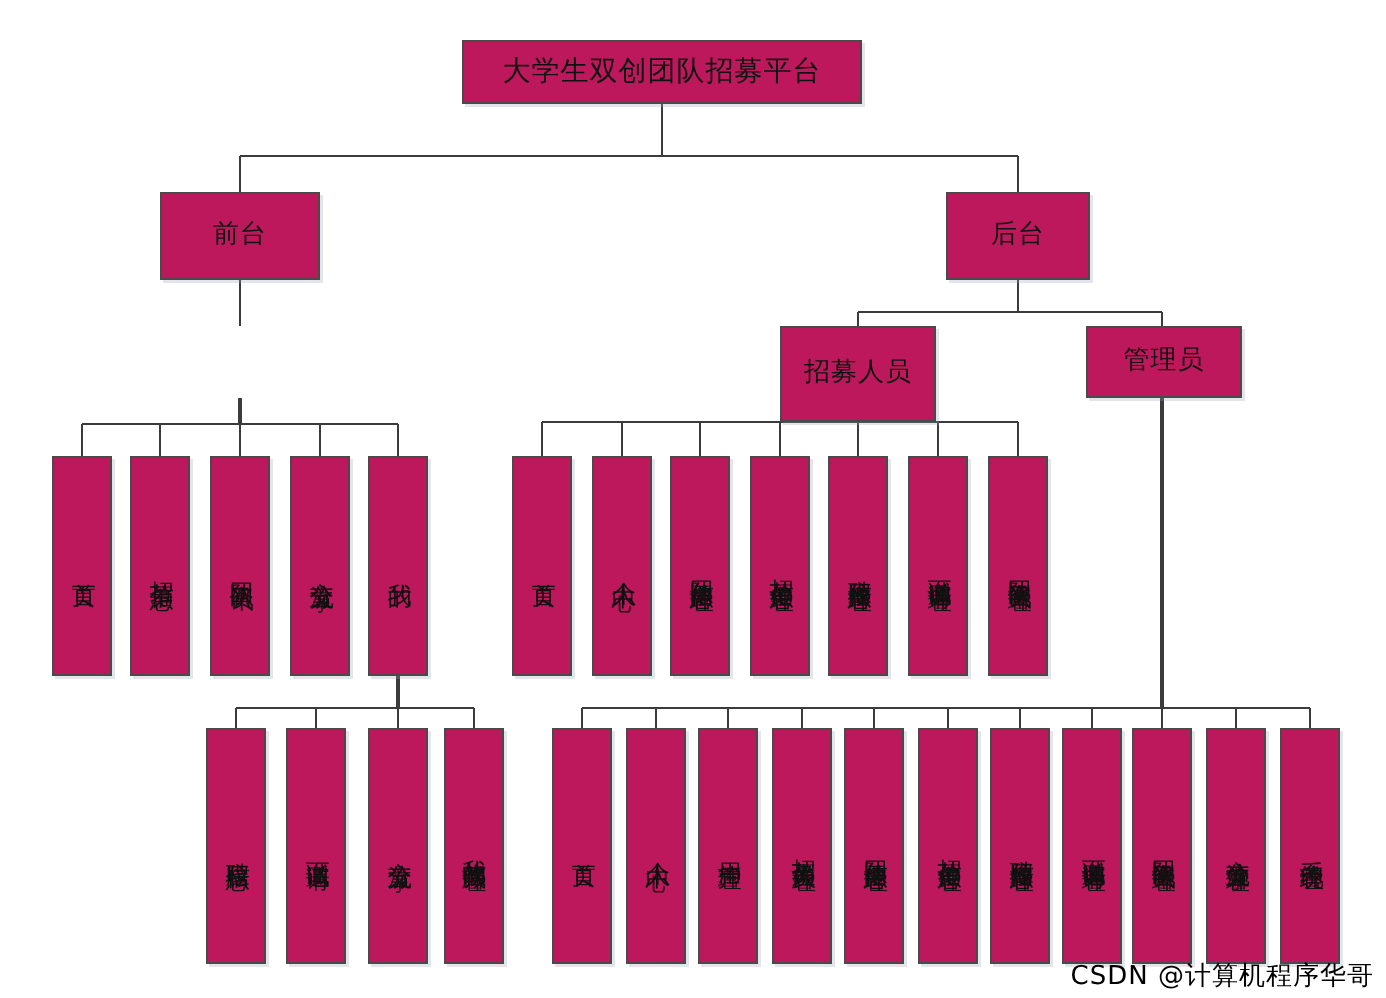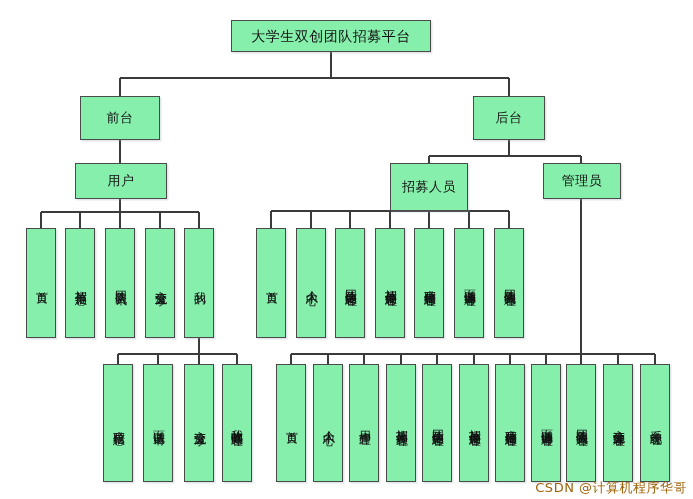--- a/index.html
+++ b/index.html
@@ -9,21 +9,21 @@
     background:#ffffff;
     font-family:"DejaVu Sans","Liberation Sans",sans-serif;
     overflow:hidden;position:relative;
   }
   #diagram{position:absolute;left:0;top:0;width:693px;height:499px;}
   svg.links{position:absolute;left:0;top:0;width:693px;height:499px;pointer-events:none;}
   .node{
     position:absolute;
     box-sizing:border-box;
     border:1px solid #4a4a4a;
-    background:#86efac;
+    background:#be185d;
     box-shadow:1.5px 1.5px 0 rgba(150,160,175,0.28);
     display:flex;align-items:center;justify-content:center;
     color:#111;
   }
   .node .lbl{display:block;text-align:center;line-height:1.05;}
   
   .node.h .lbl{
     writing-mode:horizontal-tb;
     font-size:13px;letter-spacing:0.5px;white-space:nowrap;
   }
@@ -36,21 +36,21 @@
     font-size:12px;
     letter-spacing:1px;
     line-height:1.15;
     max-height:100%;
   }
   .node.v.twocol .lbl{line-height:1.18;}
   .watermark{
     position:absolute;
     right:6px;bottom:2px;
     font-size:13px;
-    color:#a16207;
+    color:#000000;
     letter-spacing:0.5px;
     white-space:nowrap;
     font-family:"DejaVu Sans","Liberation Sans",sans-serif;
     margin-left:36px;
   }
 </style>
 </head>
 <body>
 
 <div id="diagram">
@@ -115,23 +115,20 @@
     <span class="lbl">大学生双创团队招募平台</span>
   </div>
 
   <div class="node h" style="left:80px;top:96px;width:80px;height:44px;">
     <span class="lbl">前台</span>
   </div>
   <div class="node h" style="left:473px;top:96px;width:72px;height:44px;">
     <span class="lbl">后台</span>
   </div>
 
-  <div class="node h" style="left:75px;top:163px;width:92px;height:36px;">
-    <span class="lbl">用户</span>
-  </div>
   <div class="node h" style="left:390px;top:163px;width:78px;height:48px;">
     <span class="lbl">招募人员</span>
   </div>
   <div class="node h" style="left:543px;top:163px;width:78px;height:36px;justify-content:center;">
     <span class="lbl">管理员</span>
   </div>
 
   <div class="node v" style="left:26px;top:228px;width:30px;height:110px;">
     <span class="lbl">首页</span>
   </div>

